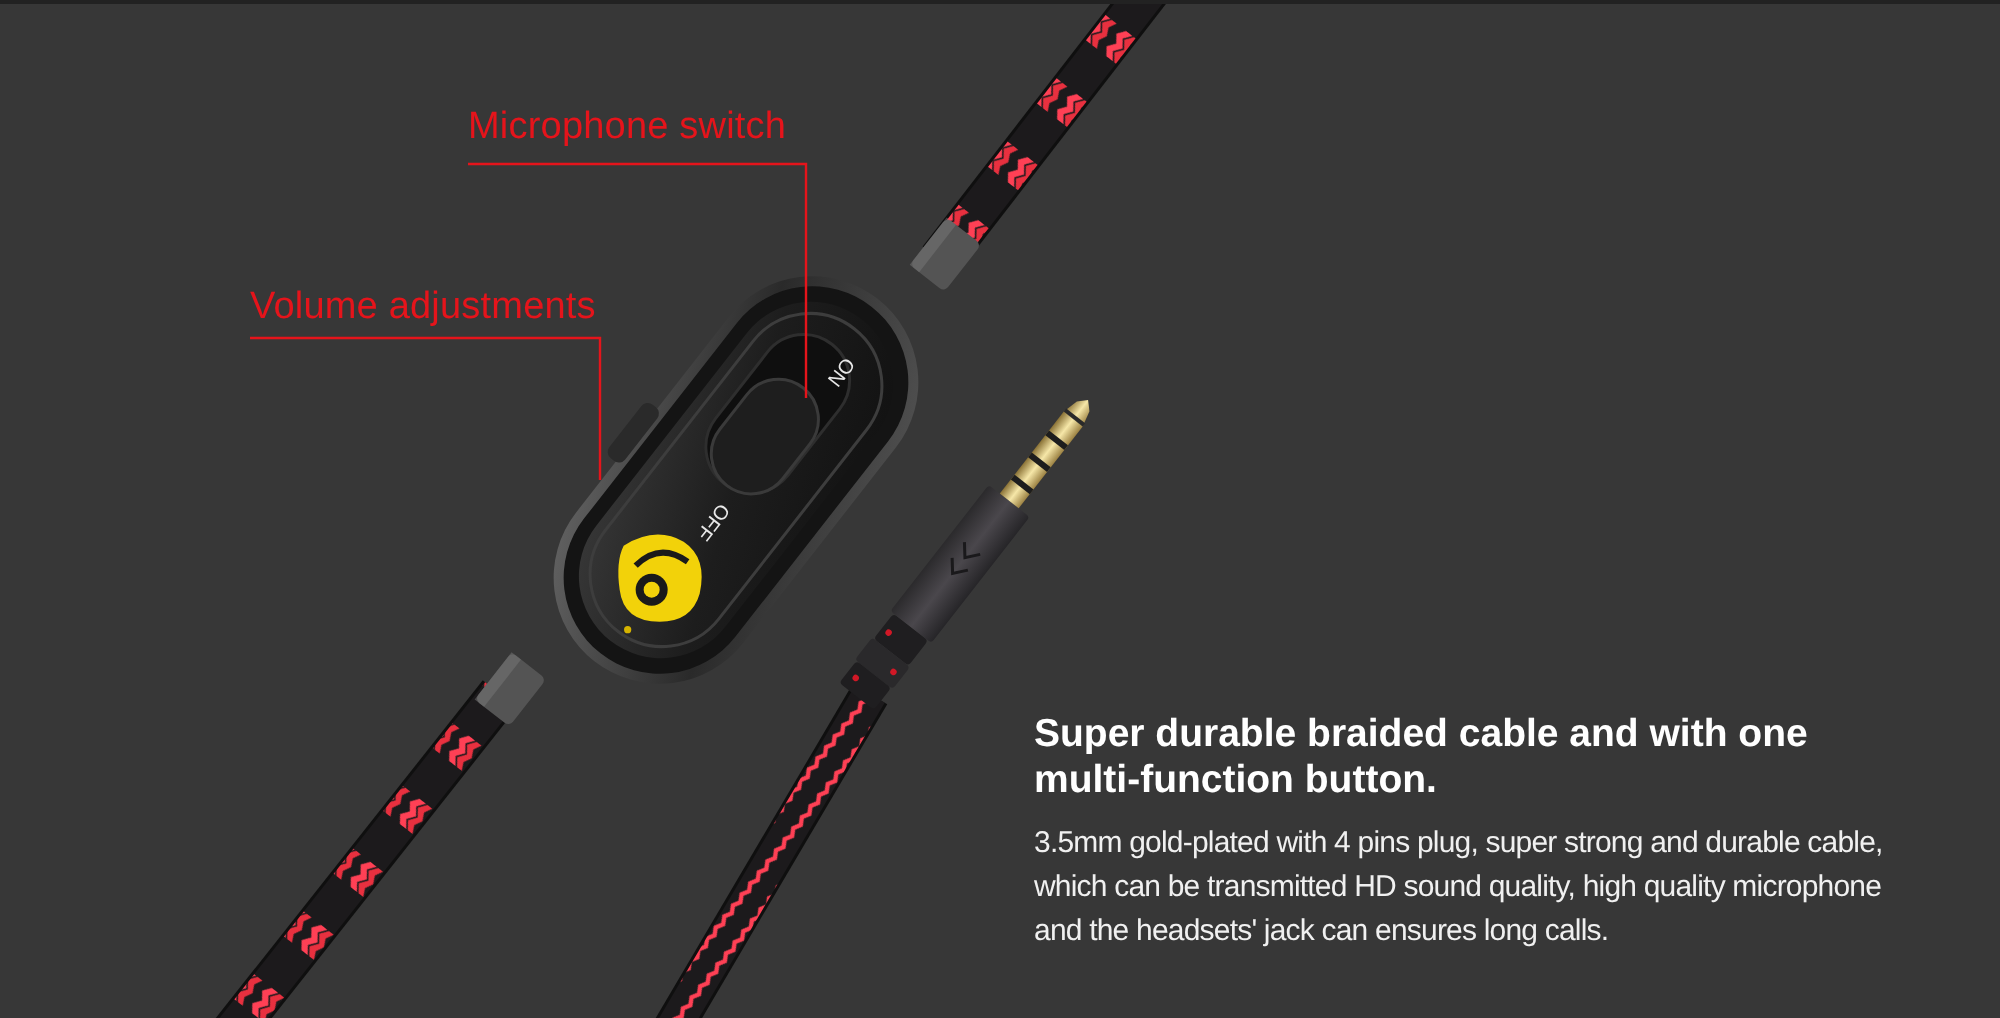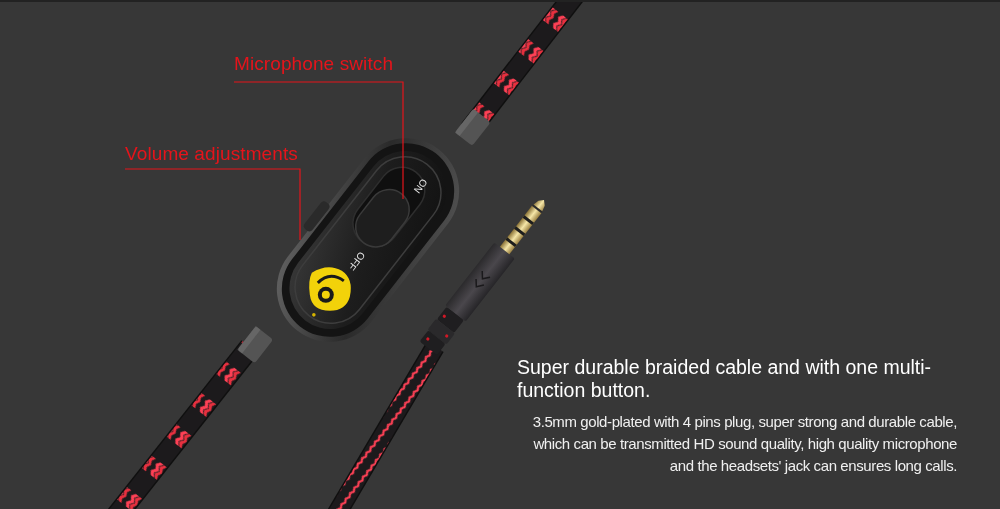--- a/index.html
+++ b/index.html
@@ -1,21 +1,21 @@
 <!DOCTYPE html>
 <html><head>
 <meta charset="utf-8">
 <style>
   html, body { margin:0; padding:0; }
   body { width:1000px; height:509px; overflow:hidden; background:#373737; position:relative; font-family:"Liberation Sans", sans-serif; }
   .stage { position:absolute; left:0; top:0; width:1000px; height:509px; background:#373737; border-top:2px solid #222; box-sizing:border-box; }
   svg.art { position:absolute; left:0; top:0; }
   .label-red { position:absolute; color:#e5141b; font-size:19px; white-space:nowrap; letter-spacing:0.1px; }
-  .heading { position:absolute; left:517px; top:354px; color:#ffffff; font-weight:normal; font-size:19.5px; line-height:23px; width:440px; }
-  .desc { position:absolute; left:517px; top:409px; color:#f0f0f0; font-size:15px; line-height:22px; width:440px; letter-spacing:-0.4px;text-align:right; }
+  .heading { position:absolute; left:517px; top:354px; color:#ffffff; font-weight:bold; font-size:19.5px; line-height:23px; width:440px; }
+  .desc { position:absolute; left:517px; top:409px; color:#f0f0f0; font-size:15px; line-height:22px; width:440px; letter-spacing:-0.4px; }
 </style>
 </head>
 <body>
 
 <div class="stage">
 
   <svg class="art" width="1000" height="509" viewBox="0 0 1000 509">
     <defs>
       <pattern id="braid" width="14" height="12" patternUnits="userSpaceOnUse" patternTransform="rotate(-52)">
         <rect width="14" height="12" fill="#1c1a1c"></rect>

